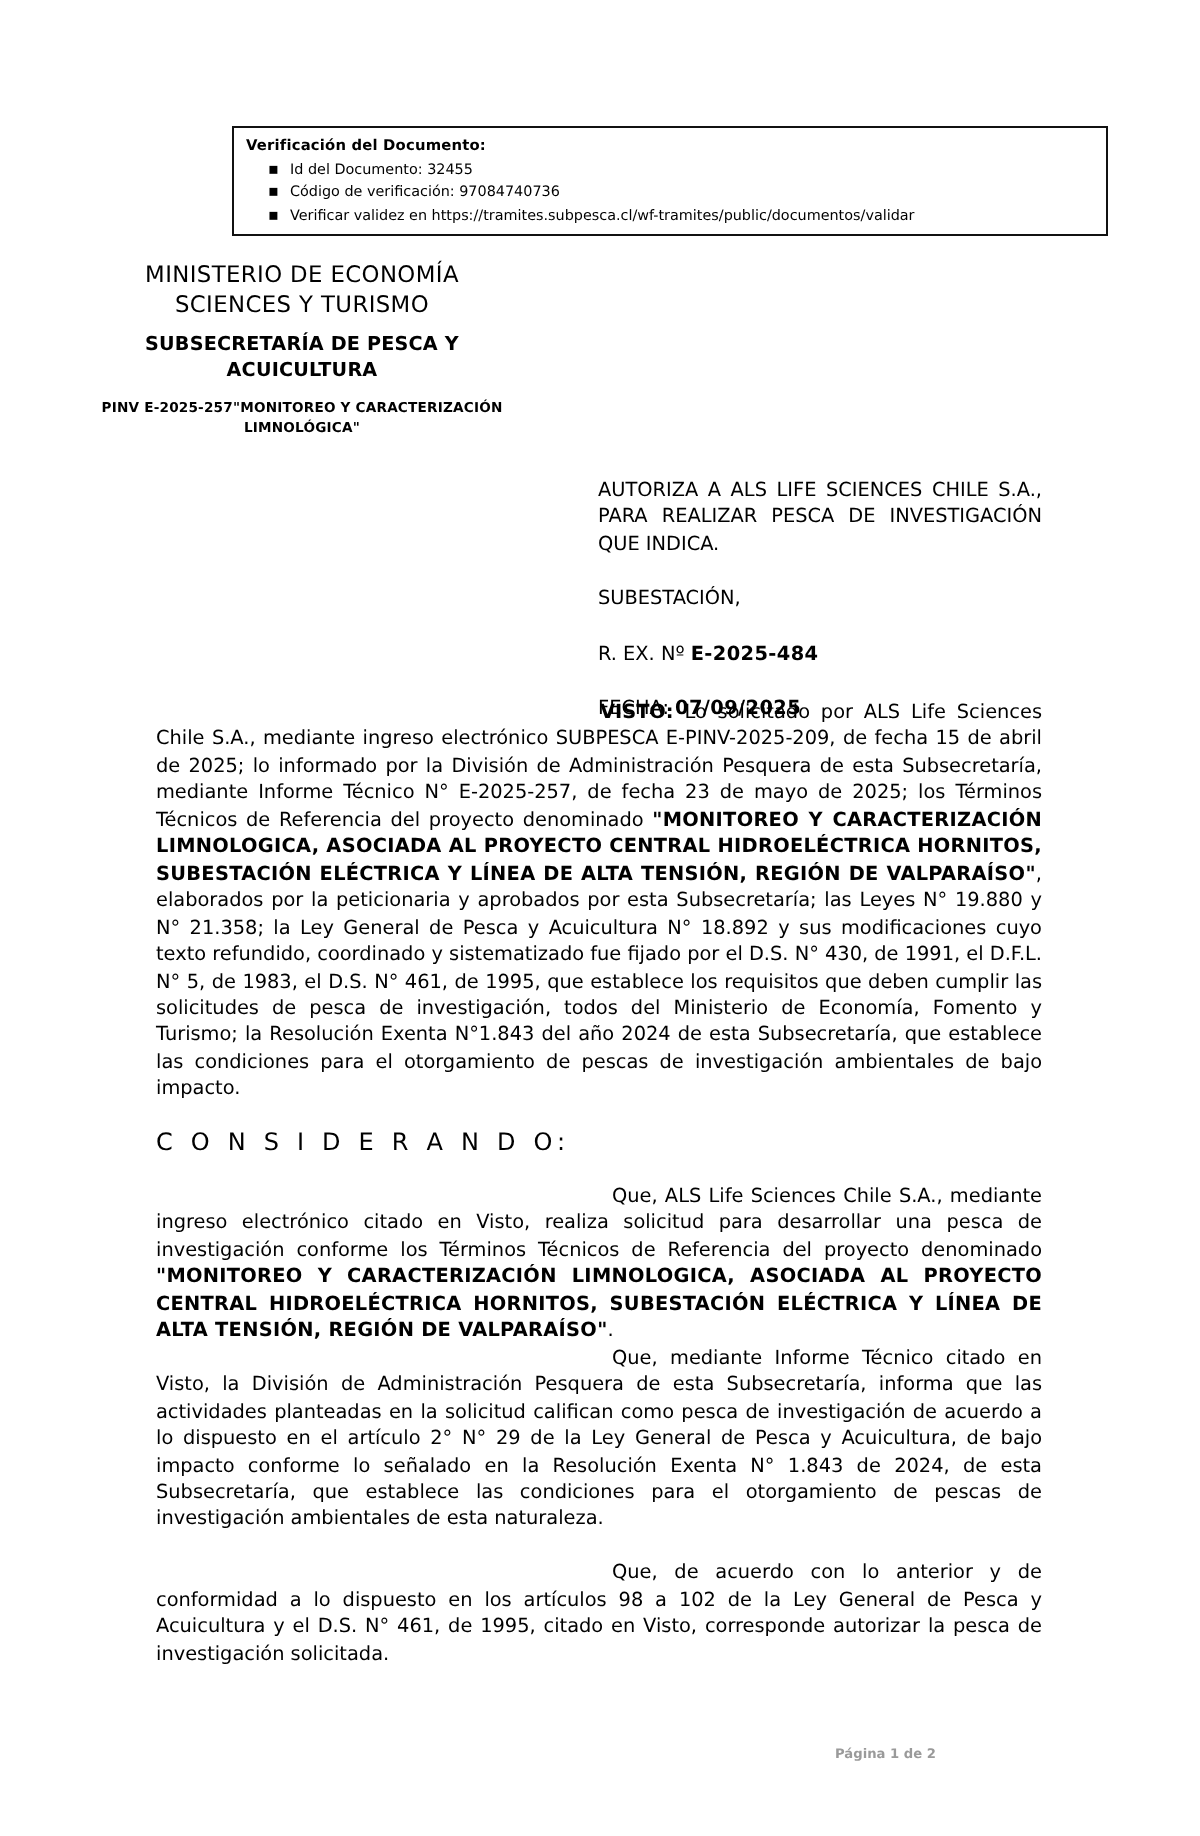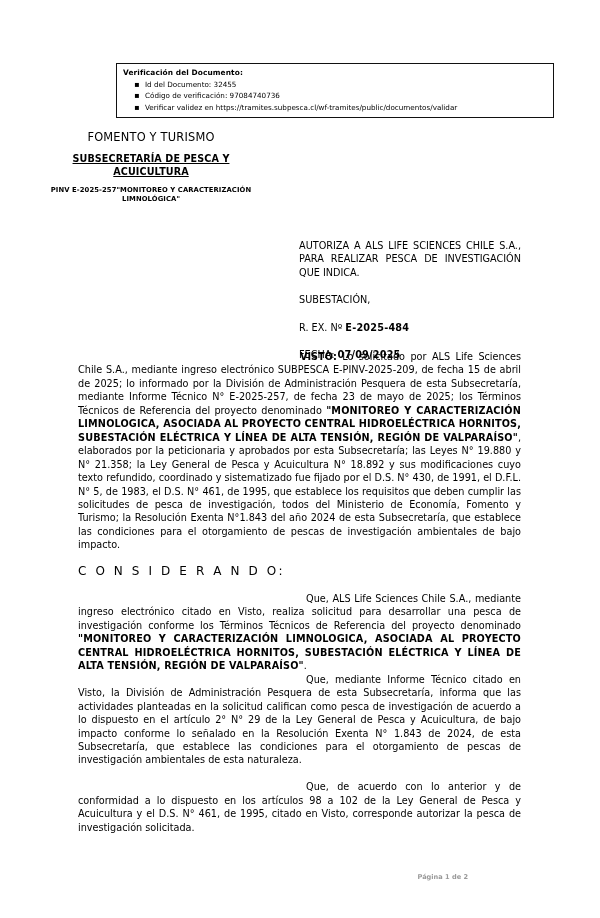--- a/index.html
+++ b/index.html
@@ -72,21 +72,20 @@
   }
   .lh-ministry {
     font-size: 11.4px;
     line-height: 14.5px;
     letter-spacing: 0.2px;
   }
   .lh-sub {
     font-size: 9.6px;
     font-weight: bold;
     line-height: 13px;
-    text-decoration: underline;
     margin-top: 7px;
     letter-spacing: 0.1px;
   }
   .lh-pinv {
     font-size: 6.8px;
     font-weight: bold;
     line-height: 9.6px;
     margin-top: 8px;
     letter-spacing: 0.1px;
   }
@@ -185,21 +184,22 @@
         <span>Código de verificación: 97084740736</span>
       </li>
       <li>
         <span class="bullet">▪</span>
         <span>Verificar validez en https://tramites.subpesca.cl/wf-tramites/public/documentos/validar</span>
       </li>
     </ul>
   </div>
 
   <div class="letterhead">
-    <div class="lh-ministry">FOMENTO Y TURISMO</div>
+    <div class="lh-ministry">MINISTERIO DE ECONOMÍA</div>
+    <div class="lh-ministry">SCIENCES Y TURISMO</div>
     <div class="lh-sub">
       <span>SUBSECRETARÍA DE PESCA Y</span><br>
       <span>ACUICULTURA</span>
     </div>
     <div class="lh-pinv">PINV E-2025-257"MONITOREO Y CARACTERIZACIÓN LIMNOLÓGICA"</div>
   </div>
 
   <div class="head-right">
     <div class="hr-subject">AUTORIZA A ALS LIFE SCIENCES CHILE S.A., PARA REALIZAR PESCA DE INVESTIGACIÓN QUE INDICA.</div>
     <div class="hr-city">SUBESTACIÓN,</div>

